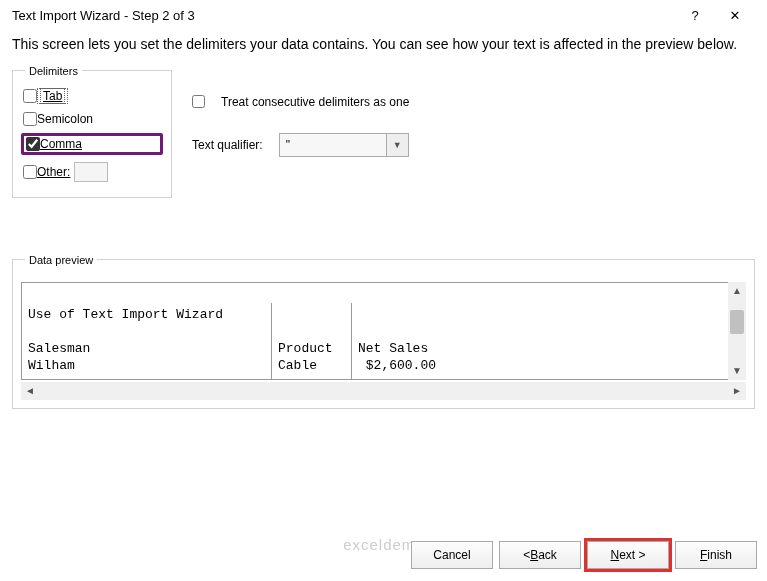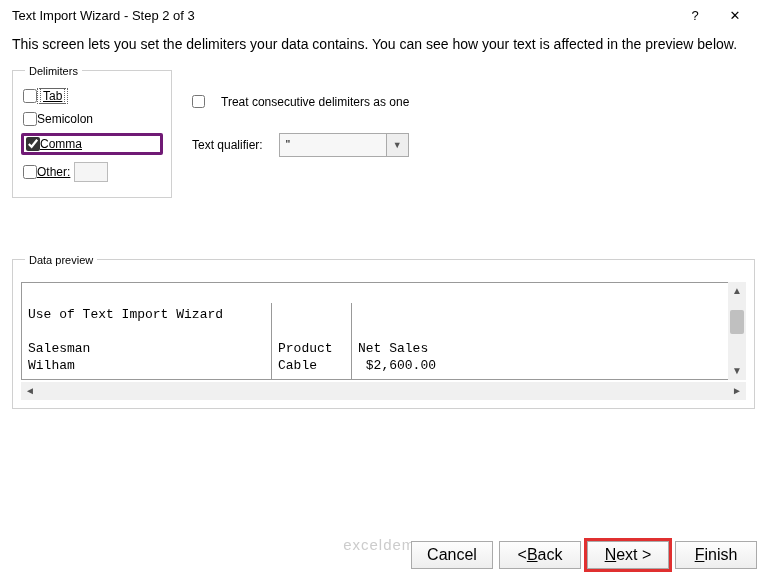--- a/index.html
+++ b/index.html
@@ -196,21 +196,21 @@
   right: 10px;
   display: flex;
   gap: 6px;
   align-items: center;
 }
 .btn {
   min-width: 82px;
   height: 28px;
   border: 1px solid #aaa;
   background: linear-gradient(#fdfdfd,#eee);
-  font-size: 16px;
+  font-size: 12px;
   display: inline-flex;
   align-items: center;
   justify-content: center;
   padding: 0 10px;
 }
 .btn.next-hl {
   outline: 3px solid #e03030;
   outline-offset: 0;
 }
 .watermark {

